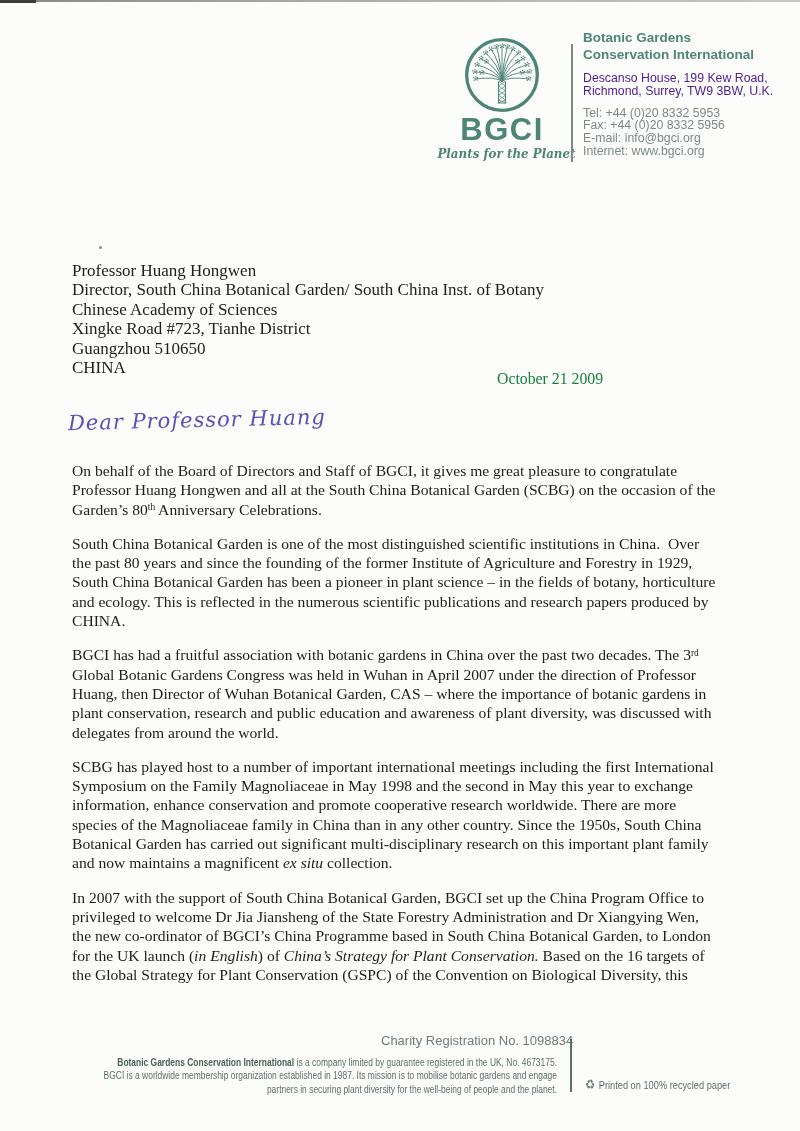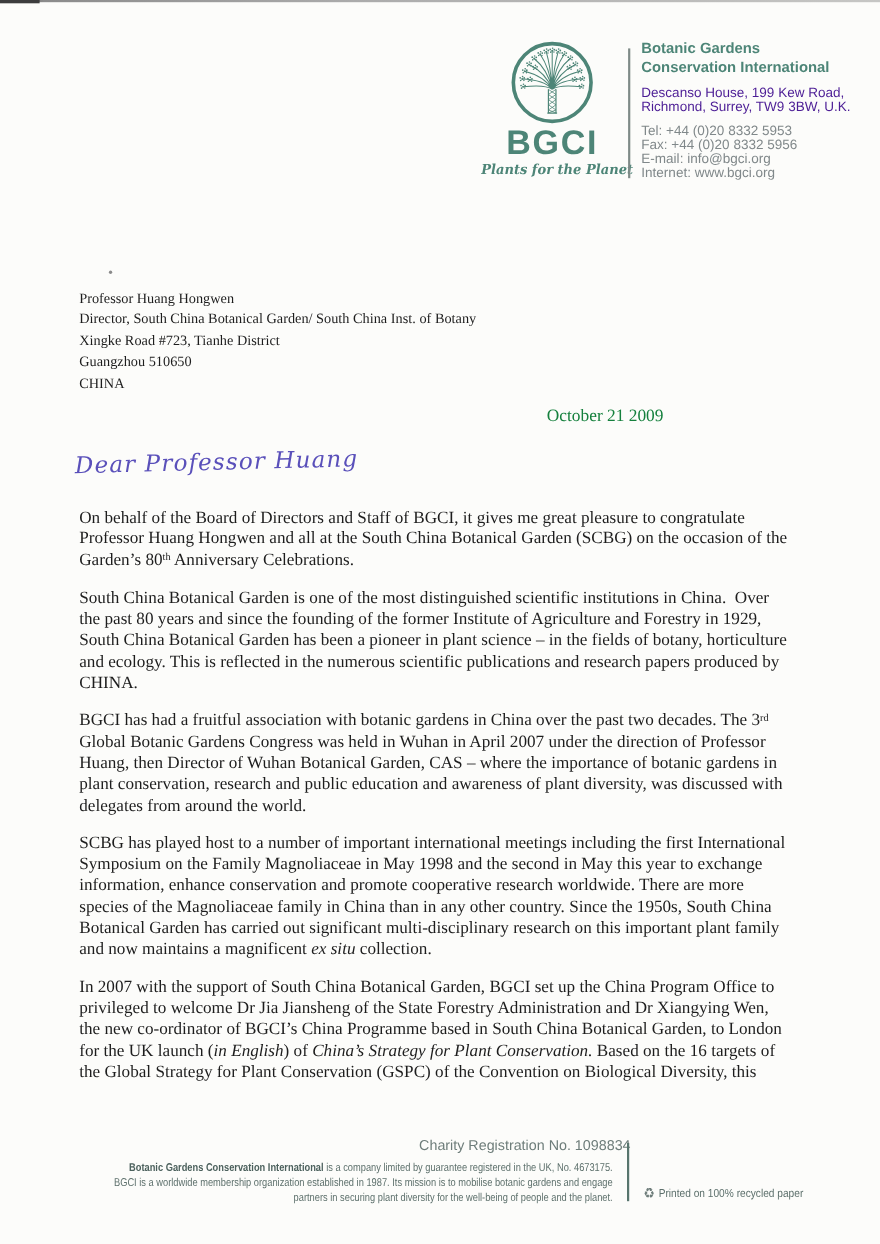--- a/index.html
+++ b/index.html
@@ -13,27 +13,27 @@
   .speck{position:absolute;left:99px;top:246px;width:3px;height:3px;border-radius:50%;background:#8a8a8a;}
 
   
   .logo-block{position:absolute;left:434px;top:36px;width:136px;text-align:center;color:#4d8577;}
   .tree-svg{width:78px;height:78px;display:block;margin:0 auto;}
   .logo-acronym{margin-top:1px;font-family:"Liberation Sans",sans-serif;font-weight:700;
     font-size:31px;letter-spacing:1.5px;line-height:30px;color:#4d8577;text-align:center;}
   .logo-tagline{font-family:"DejaVu Serif",serif;font-style:italic;font-weight:700;
     font-size:12.5px;color:#4d8577;transform:scaleX(.95);margin-top:1px;white-space:nowrap;}
   .head-divider{position:absolute;left:571px;top:44px;width:1.6px;height:118px;background:#7e8a87;}
-  .org-block{position:absolute;left:583px;top:36px;font-family:"Liberation Sans",sans-serif;}
+  .org-block{position:absolute;left:583px;top:30px;font-family:"Liberation Sans",sans-serif;}
   .org-name{color:#4d8577;font-weight:700;font-size:13.5px;line-height:16.5px;white-space:nowrap;}
   .org-addr{margin-top:9px;color:#4c1d95;font-size:12.3px;line-height:12.8px;white-space:nowrap;}
   .org-contact{margin-top:9px;color:#80888a;font-size:12.3px;line-height:12.8px;white-space:nowrap;}
 
   
-  .recipient{position:absolute;left:72px;top:261px;font-size:13px;line-height:19.4px;color:#1d1d1d;white-space:nowrap;}
+  .recipient{position:absolute;left:72px;top:261px;font-size:17px;line-height:19.4px;color:#1d1d1d;white-space:nowrap;}
   .date{position:absolute;left:497px;top:370px;font-size:15.8px;color:#15803d;white-space:nowrap;}
   .salutation{position:absolute;left:68px;top:408px;font-family:"DejaVu Serif",serif;
     font-style:italic;font-size:21px;letter-spacing:1px;color:#5a50ba;transform:rotate(-1.4deg);white-space:nowrap;}
   .letter-body{position:absolute;left:72px;top:461px;width:700px;font-size:15.6px;line-height:19.3px;color:#1d1d1d;}
   .para{margin:0 0 15px 0;}
   .bline{white-space:nowrap;}
   .it{font-style:italic;}
   sup{font-size:60%;line-height:0;vertical-align:baseline;position:relative;top:-0.45em;}
 
   
@@ -122,20 +122,21 @@
         <div>Fax: +44 (0)20 8332 5956</div>
         <div>E-mail: info@bgci.org</div>
         <div>Internet: www.bgci.org</div>
       </div>
     </div>
   </header>
 
   <div class="recipient">
       <div>Professor Huang Hongwen</div>
       <div>Director, South China Botanical Garden/ South China Inst. of Botany</div>
+      <div>Chinese Academy of Sciences</div>
       <div>Xingke Road #723, Tianhe District</div>
       <div>Guangzhou 510650</div>
       <div>CHINA</div>
     </div>
 
   <div class="date">October 21 2009</div>
 
   <div class="salutation">Dear Professor Huang</div>
 
   <main class="letter-body">

